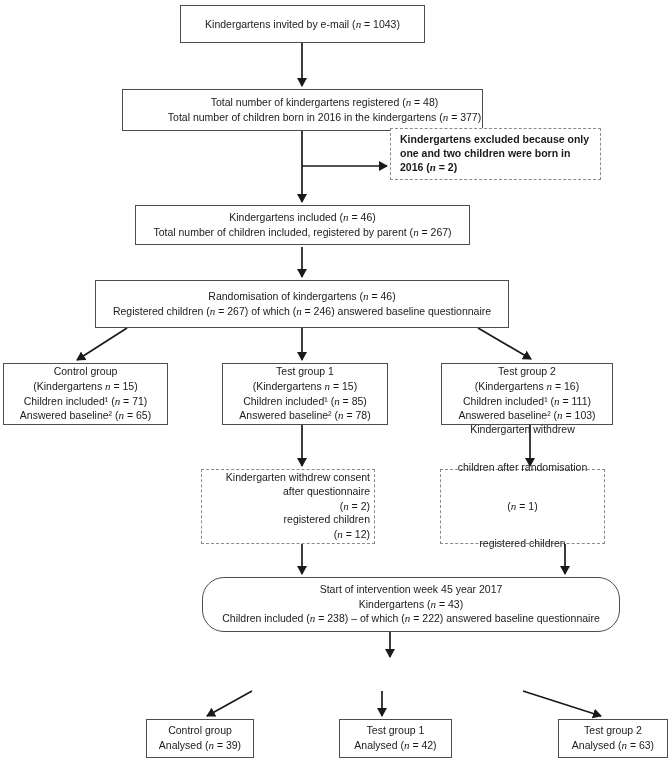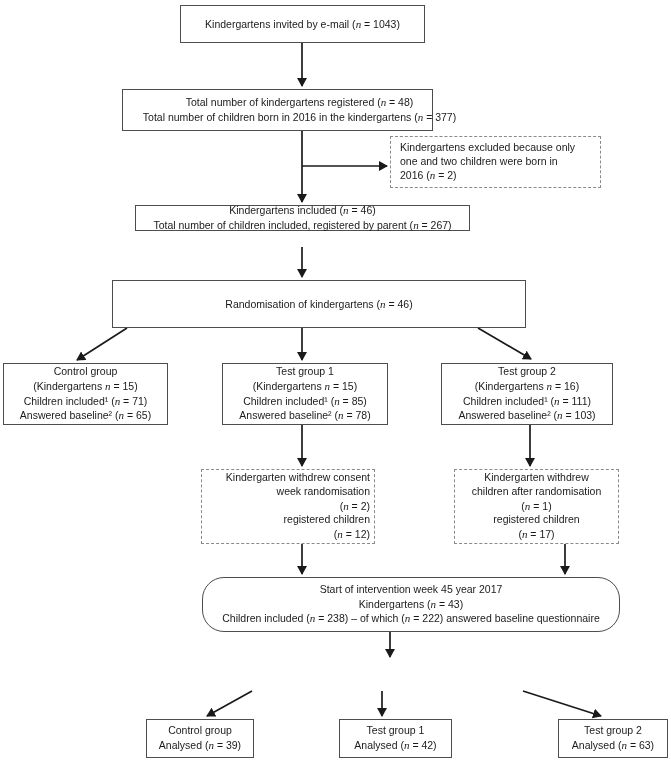--- a/index.html
+++ b/index.html
@@ -47,29 +47,29 @@
   .box .ln {
     white-space: nowrap;
   }
   .box .ln i {
     font-family: "Liberation Serif", serif;
     font-style: italic;
     font-size: 11px;
   }
   
   #box-invited         { left: 180px; top: 5px;   width: 245px; height: 38px; align-items: center; }
-  #box-registered      { left: 122px; top: 89px;  width: 311px; height: 42px; padding-left: 48px; }
-  #box-excluded        { left: 390px; top: 136px; width: 211px; height: 52px; }
-  #box-included        { left: 135px; top: 205px; width: 335px; height: 26px; }
-  #box-randomisation   { left: 112px;  top: 280px; width: 414px; height: 48px; }
+  #box-registered      { left: 122px; top: 89px;  width: 361px; height: 42px; padding-left: 48px; }
+  #box-excluded        { left: 390px; top: 128px; width: 211px; height: 52px; font-weight: bold; }
+  #box-included        { left: 135px; top: 205px; width: 335px; height: 40px; }
+  #box-randomisation   { left: 95px;  top: 280px; width: 414px; height: 48px; }
   #box-control-group   { left: 3px;   top: 363px; width: 165px; height: 62px; }
   #box-test-group-1    { left: 222px; top: 363px; width: 166px; height: 62px; }
   #box-test-group-2    { left: 441px; top: 363px; width: 172px; height: 62px; }
   #box-withdrew-1      { left: 201px; top: 469px; width: 174px; height: 75px; align-items: flex-end; }
-  #box-withdrew-2      { left: 454px; top: 469px; width: 165px; height: 75px; }
+  #box-withdrew-2      { left: 440px; top: 469px; width: 165px; height: 75px; gap: 24px; }
   #box-intervention    { left: 202px; top: 577px; width: 418px; height: 55px; border-radius: 22px; }
   #box-followup        { left: 186px; top: 660px; width: 406px; height: 31px; }
   #box-analysed-control{ left: 146px; top: 719px; width: 108px; height: 39px; }
   #box-analysed-test1  { left: 339px; top: 719px; width: 113px; height: 39px; }
   #box-analysed-test2  { left: 558px; top: 719px; width: 110px; height: 39px; }
 </style>
 </head>
 <body>
 
 <div class="canvas">
@@ -114,20 +114,21 @@
     <div class="ln">2016 (<i>n</i> = 2)</div>
   </div>
 
   <div class="box" id="box-included">
     <div class="ln">Kindergartens included (<i>n</i> = 46)</div>
     <div class="ln">Total number of children included, registered by parent (<i>n</i> = 267)</div>
   </div>
 
   <div class="box" id="box-randomisation">
     <div class="ln">Randomisation of kindergartens (<i>n</i> = 46)</div>
+    <div class="ln">Registered children (<i>n</i> = 267) of which (<i>n</i> = 246) answered baseline questionnaire</div>
   </div>
 
   <div class="box" id="box-control-group">
     <div class="ln">Control group</div>
     <div class="ln">(Kindergartens <i>n</i> = 15)</div>
     <div class="ln">Children included¹ (<i>n</i> = 71)</div>
     <div class="ln">Answered baseline² (<i>n</i> = 65)</div>
   </div>
 
   <div class="box" id="box-test-group-1">
@@ -139,21 +140,21 @@
 
   <div class="box" id="box-test-group-2">
     <div class="ln">Test group 2</div>
     <div class="ln">(Kindergartens <i>n</i> = 16)</div>
     <div class="ln">Children included¹ (<i>n</i> = 111)</div>
     <div class="ln">Answered baseline² (<i>n</i> = 103)</div>
   </div>
 
   <div class="box dashed" id="box-withdrew-1">
     <div class="ln">Kindergarten withdrew consent</div>
-    <div class="ln">week randomisation</div>
+    <div class="ln">after questionnaire</div>
     <div class="ln">(<i>n</i> = 2)</div>
     <div class="ln">registered children</div>
     <div class="ln">(<i>n</i> = 12)</div>
   </div>
 
   <div class="box dashed" id="box-withdrew-2">
     <div class="ln">Kindergarten withdrew</div>
     <div class="ln">children after randomisation</div>
     <div class="ln">(<i>n</i> = 1)</div>
     <div class="ln">registered children</div>

